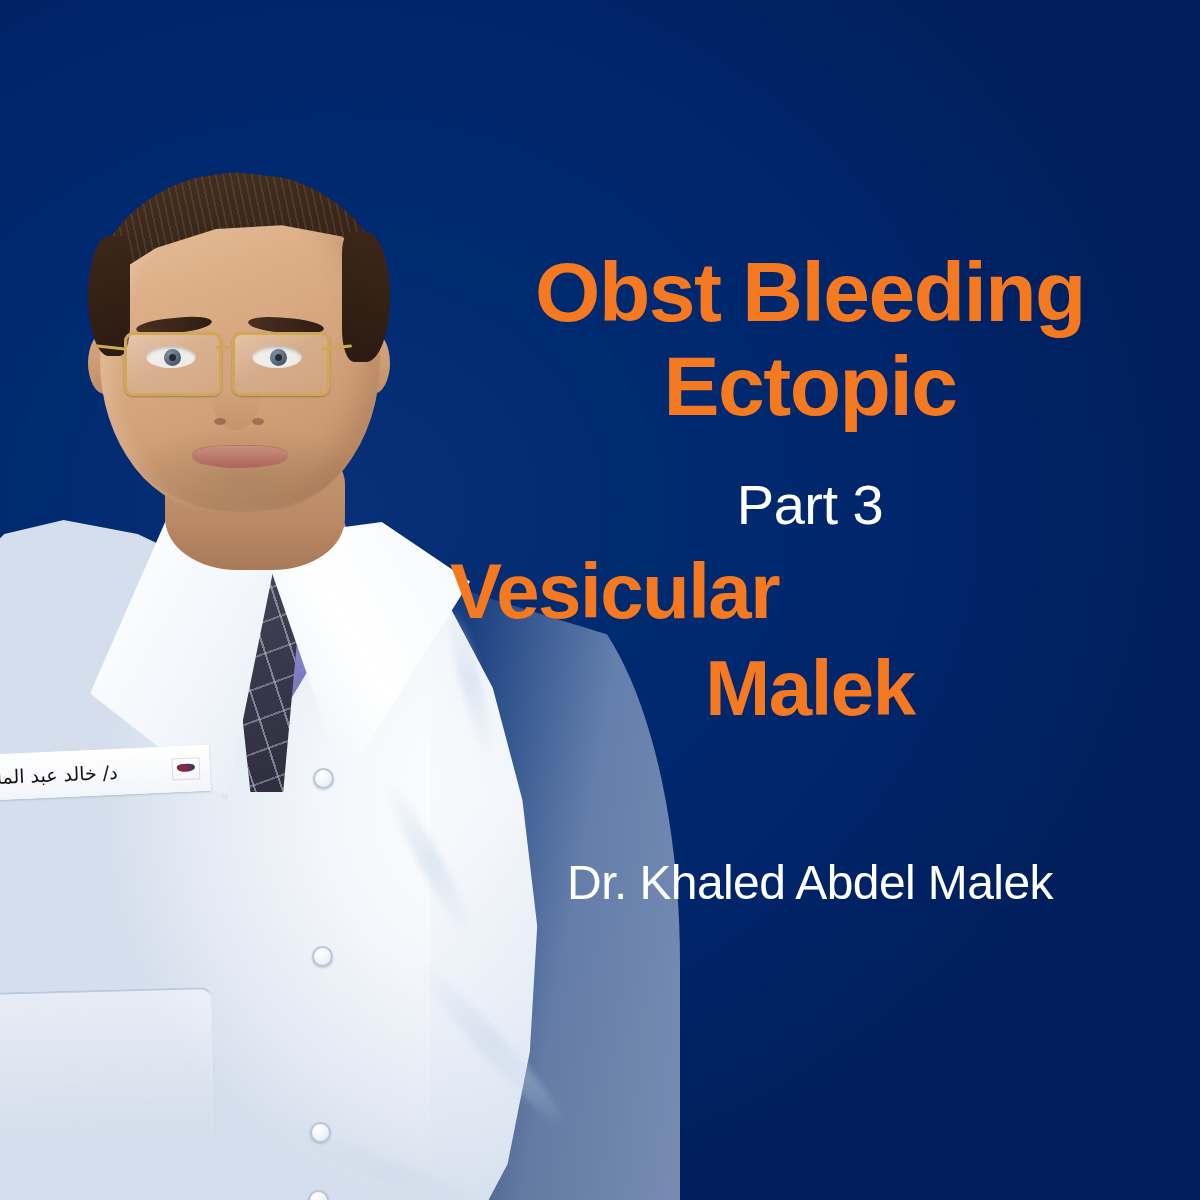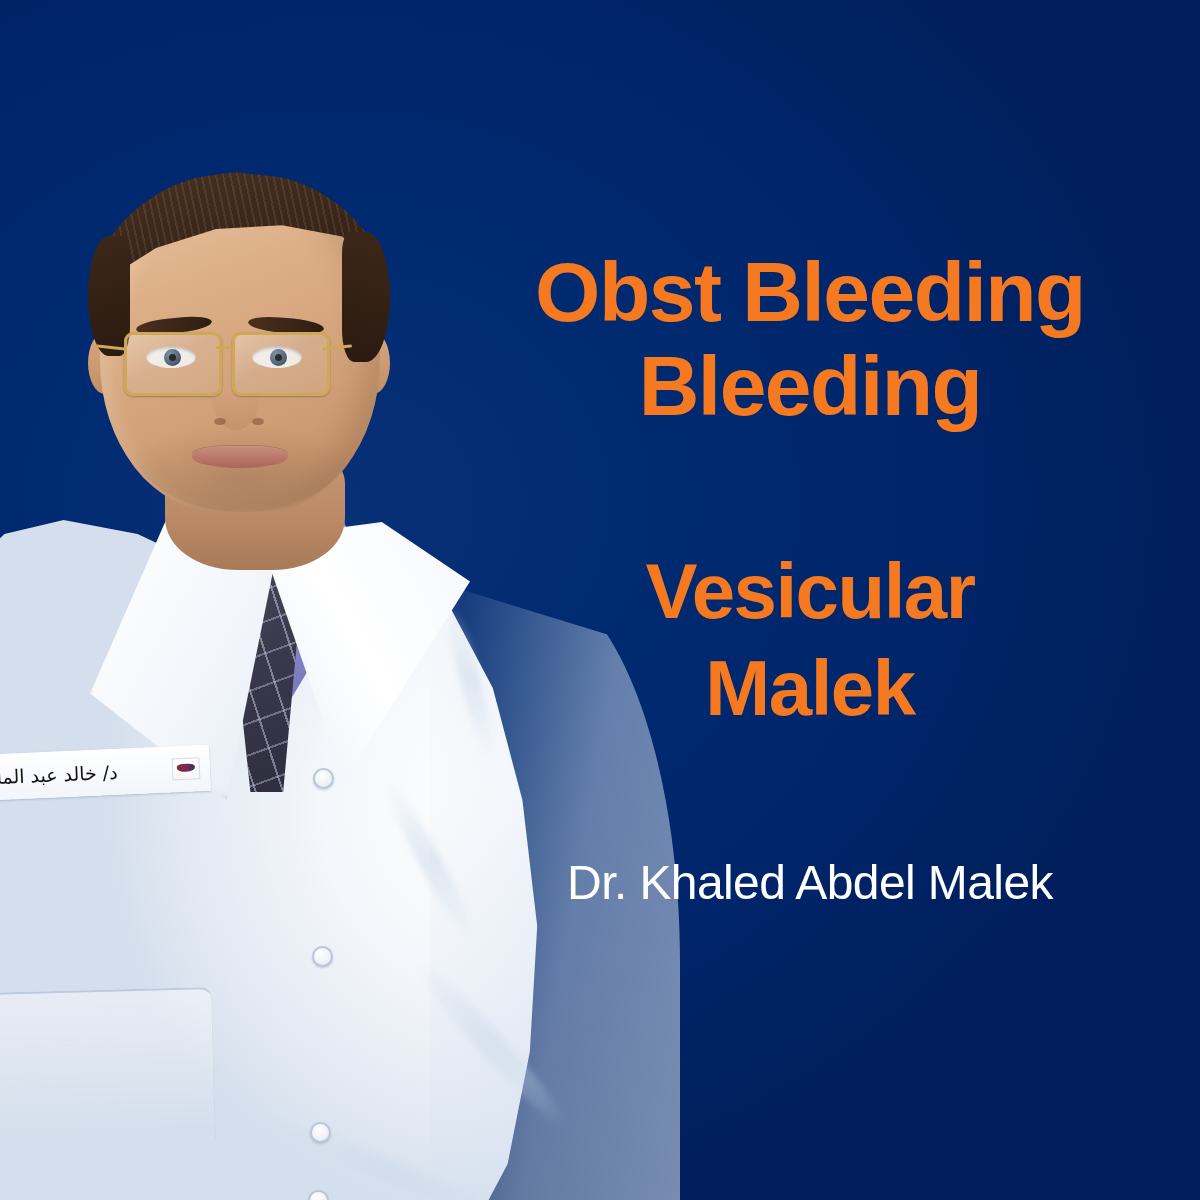--- a/index.html
+++ b/index.html
@@ -332,21 +332,20 @@
     color: #ffffff;
     font-size: 56px;
     font-weight: 400;
     letter-spacing: -0.5px;
     line-height: 1;
   }
   .s1 {
     position: absolute;
     top: 548px;
     width: 720px;
-    text-align: center;
     color: #f57920;
     font-size: 78px;
     font-weight: 700;
     letter-spacing: -1.5px;
     line-height: 1;
   }
   .s2 {
     position: absolute;
     top: 645px;
     width: 720px;
@@ -436,19 +435,20 @@
     </div>
 
     <div class="coat-button b1"></div>
     <div class="coat-button b2"></div>
     <div class="coat-button b3"></div>
     <div class="coat-button b4"></div>
   </div>
 
   <div class="text-block">
     <div class="title-line t1">Obst Bleeding</div>
-    <div class="title-line t2">Bleeding</div>
+    <div class="title-line t2">Ectopic</div>
+    <div class="part">Part 3</div>
     <div class="s1">Vesicular</div>
     <div class="s2">Malek</div>
     <div class="presenter">Dr. Khaled Abdel Malek</div>
   </div>
 
 </div>
 
 </body></html>

